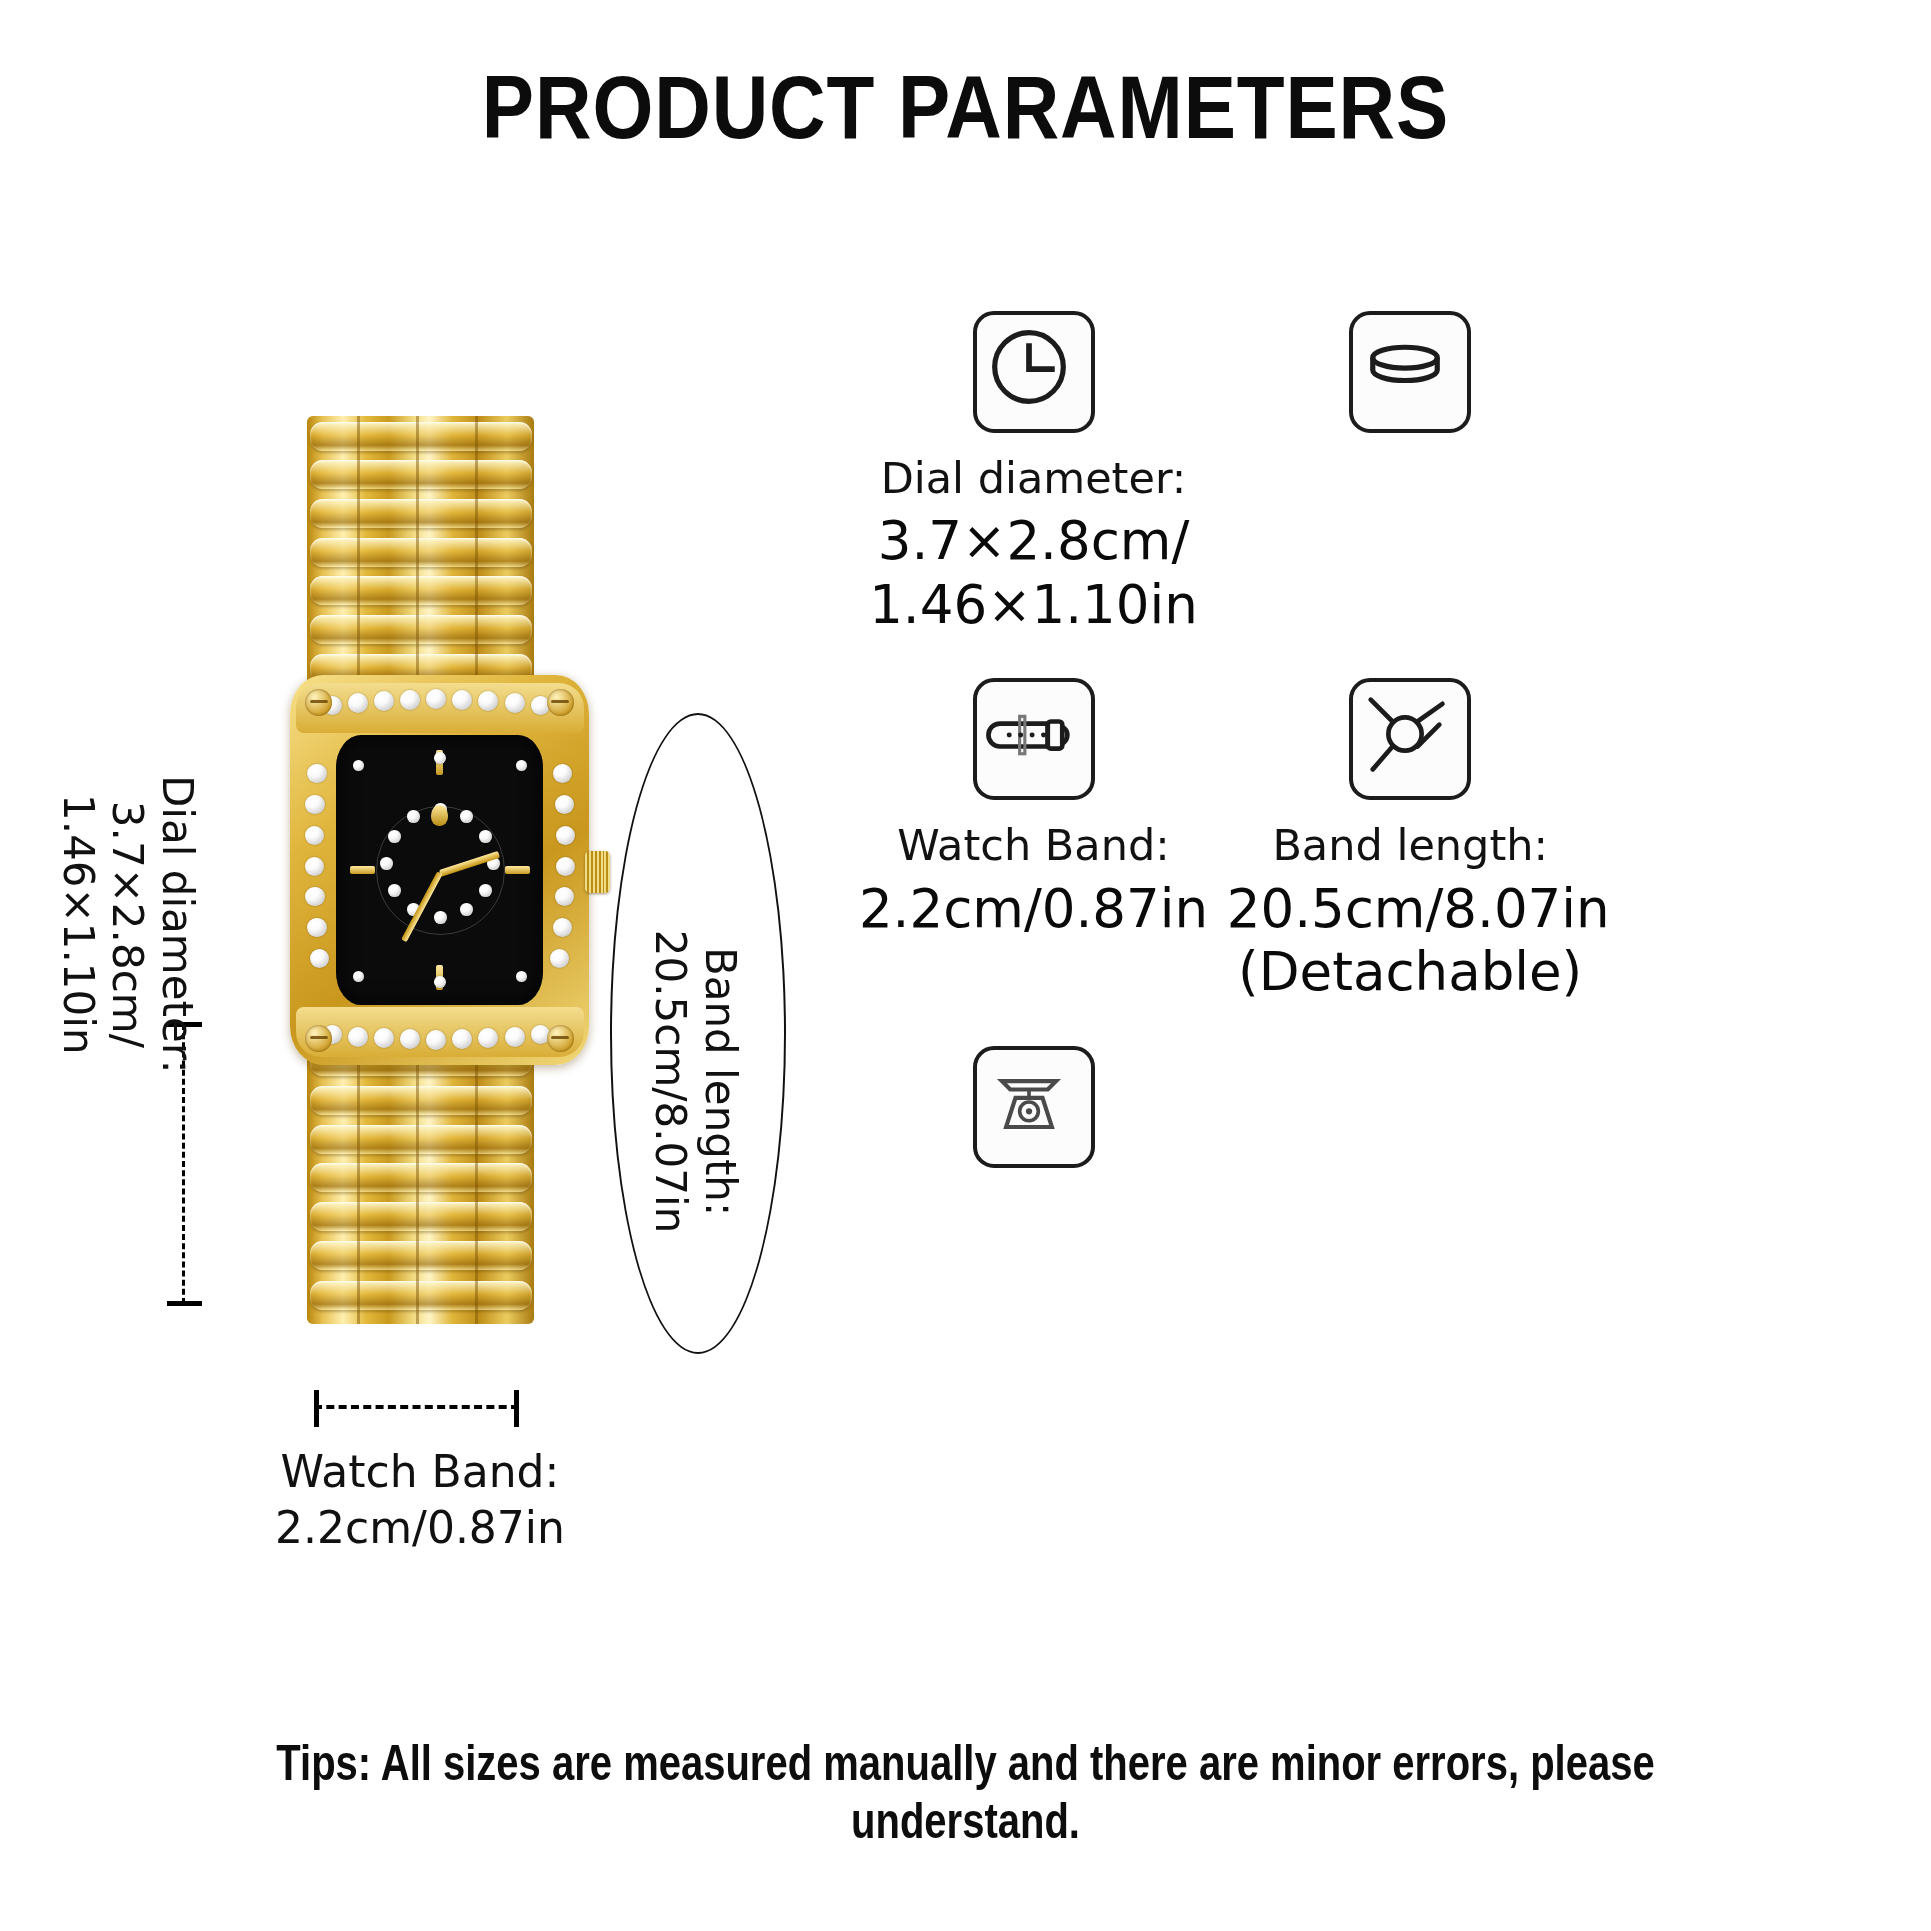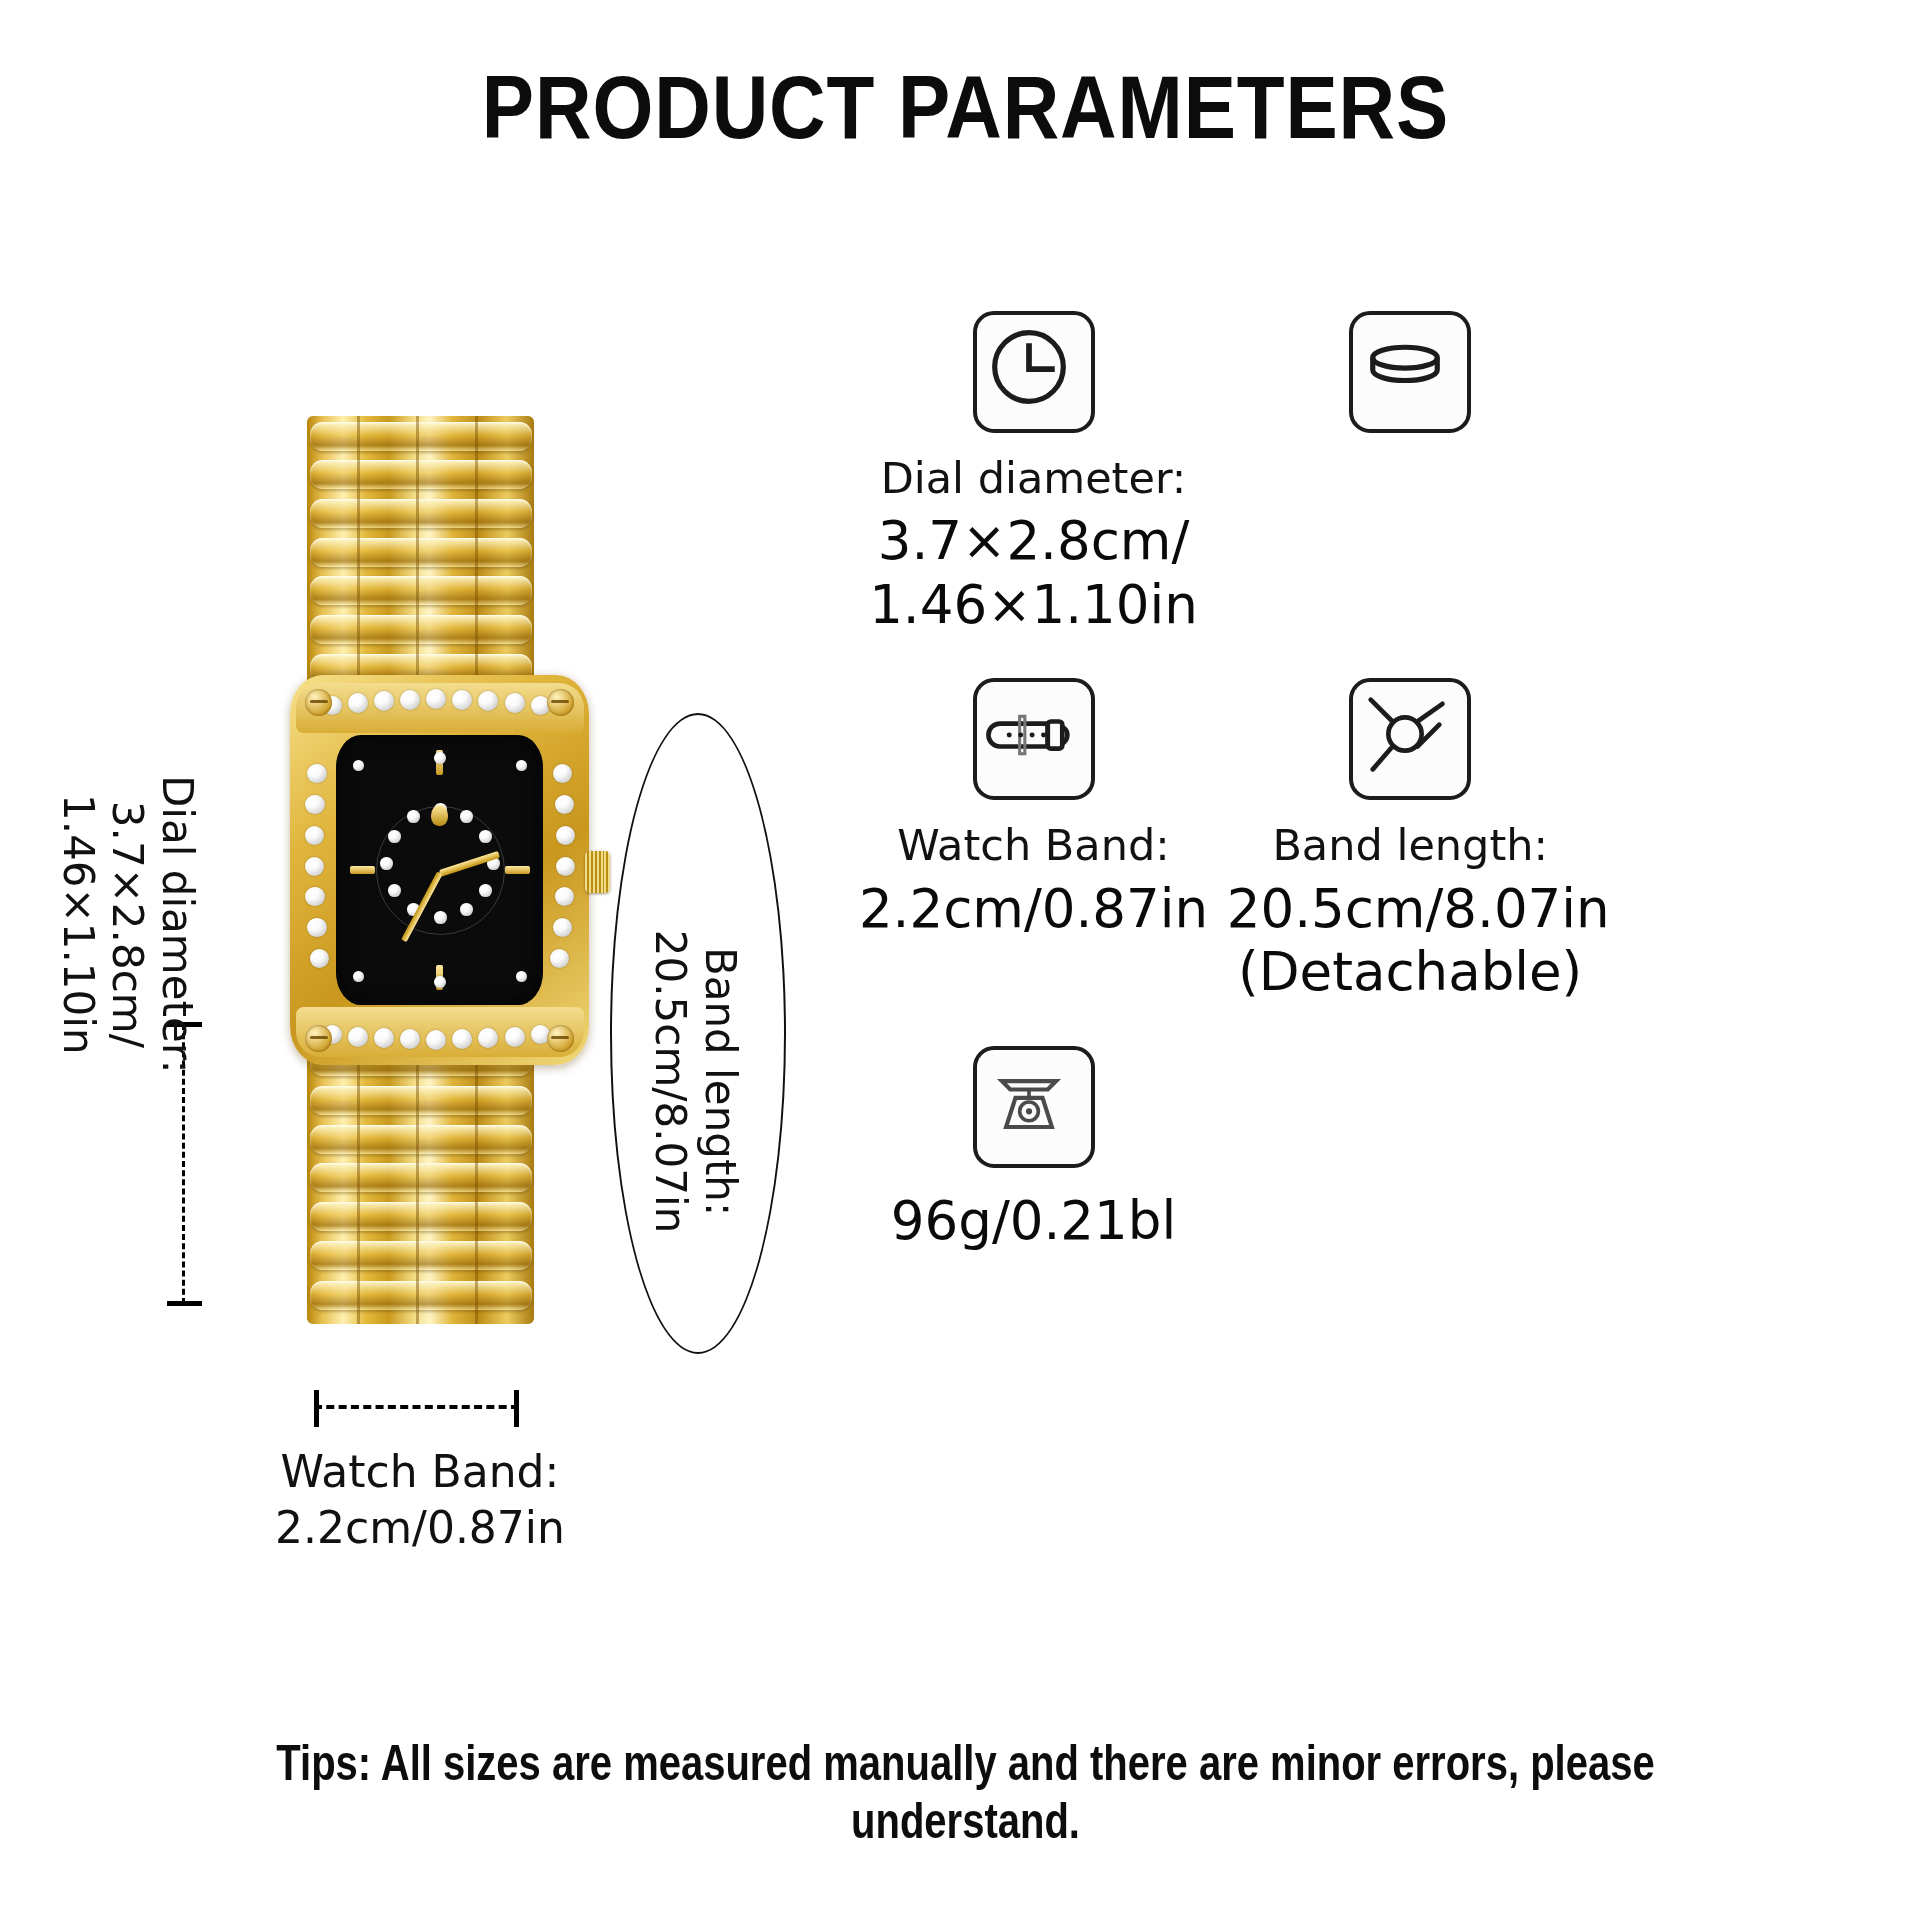--- a/index.html
+++ b/index.html
@@ -523,19 +523,18 @@
     <div class="spec-cell weight-cell">
       <div class="icon-box">
         <svg viewBox="0 0 100 100" width="104" height="104" style="position:absolute;left:0;top:0;">
           <path d="M24 30 L76 30 L68 38 L32 38 Z" fill="none" stroke="#4a4a4a" stroke-width="4"></path>
           <path d="M50 38 L50 46" stroke="#4a4a4a" stroke-width="3.5"></path>
           <path d="M37 46 L63 46 L72 74 L28 74 Z" fill="none" stroke="#4a4a4a" stroke-width="4"></path>
           <circle cx="50" cy="59" r="9" fill="none" stroke="#4a4a4a" stroke-width="3.5"></circle>
           <circle cx="50" cy="59" r="3" fill="#4a4a4a"></circle>
         </svg>
       </div>
-      <div class="spec-value">96g/0.21bl</div>
     </div>
   </div>
 </div>
 
 <div class="tips">Tips: All sizes are measured manually and there are minor errors, please understand.</div>
 
 
 </body></html>

